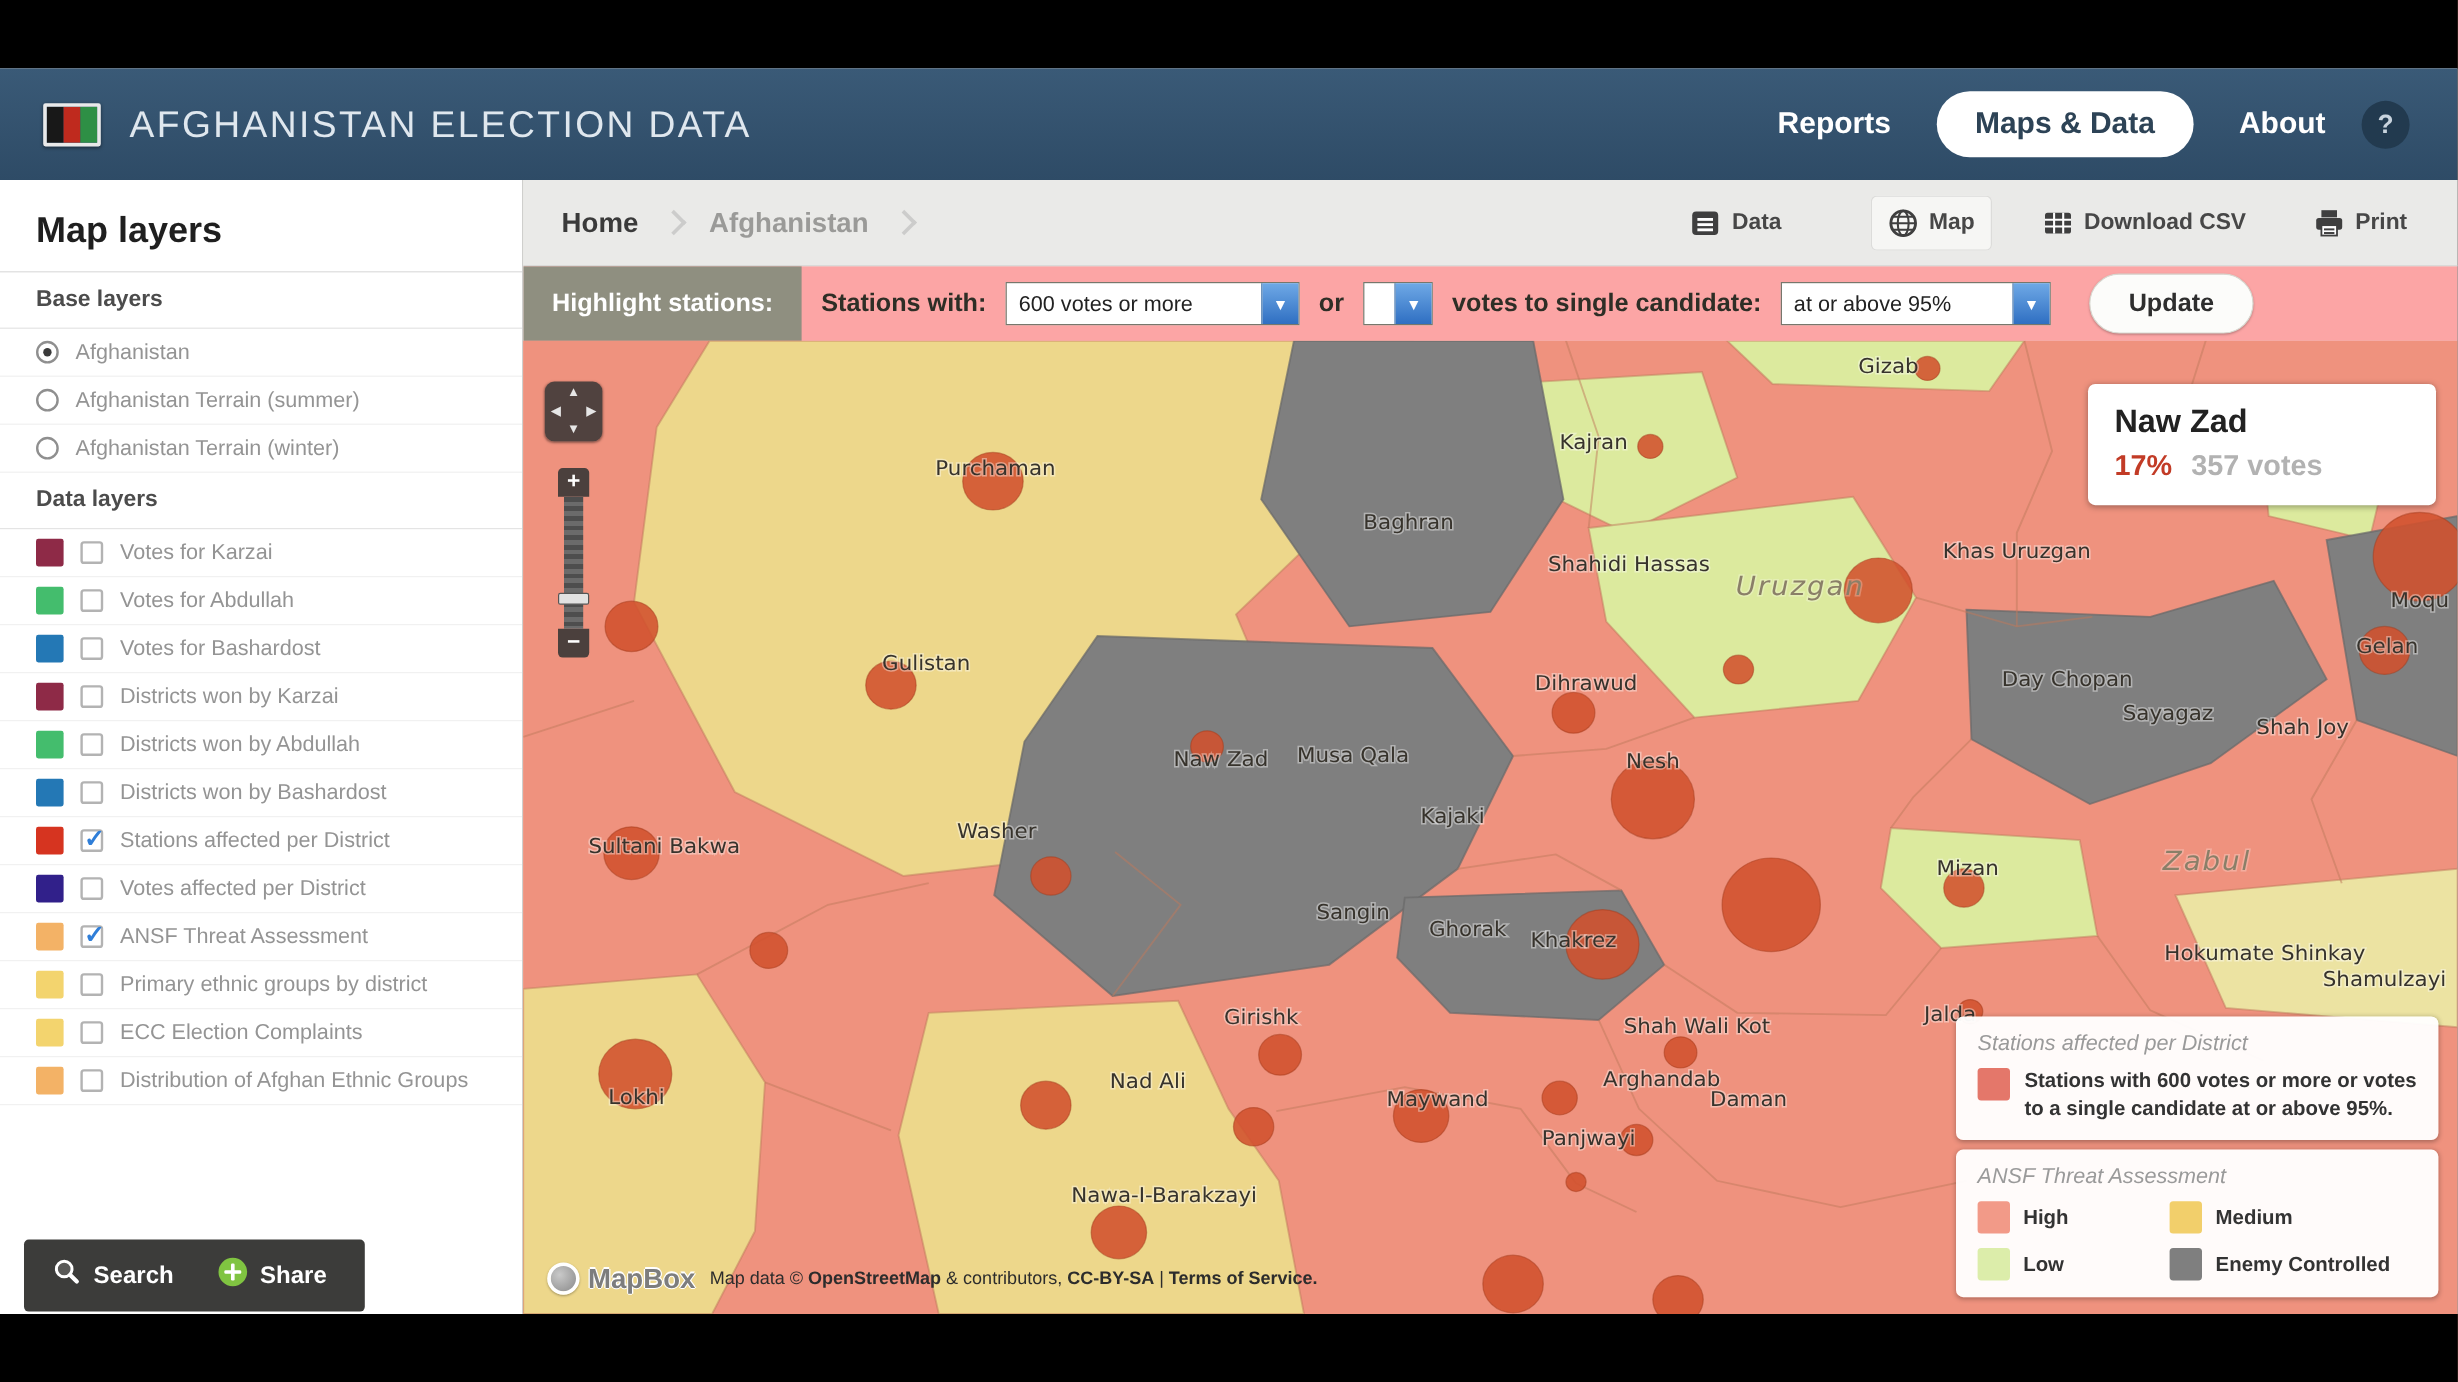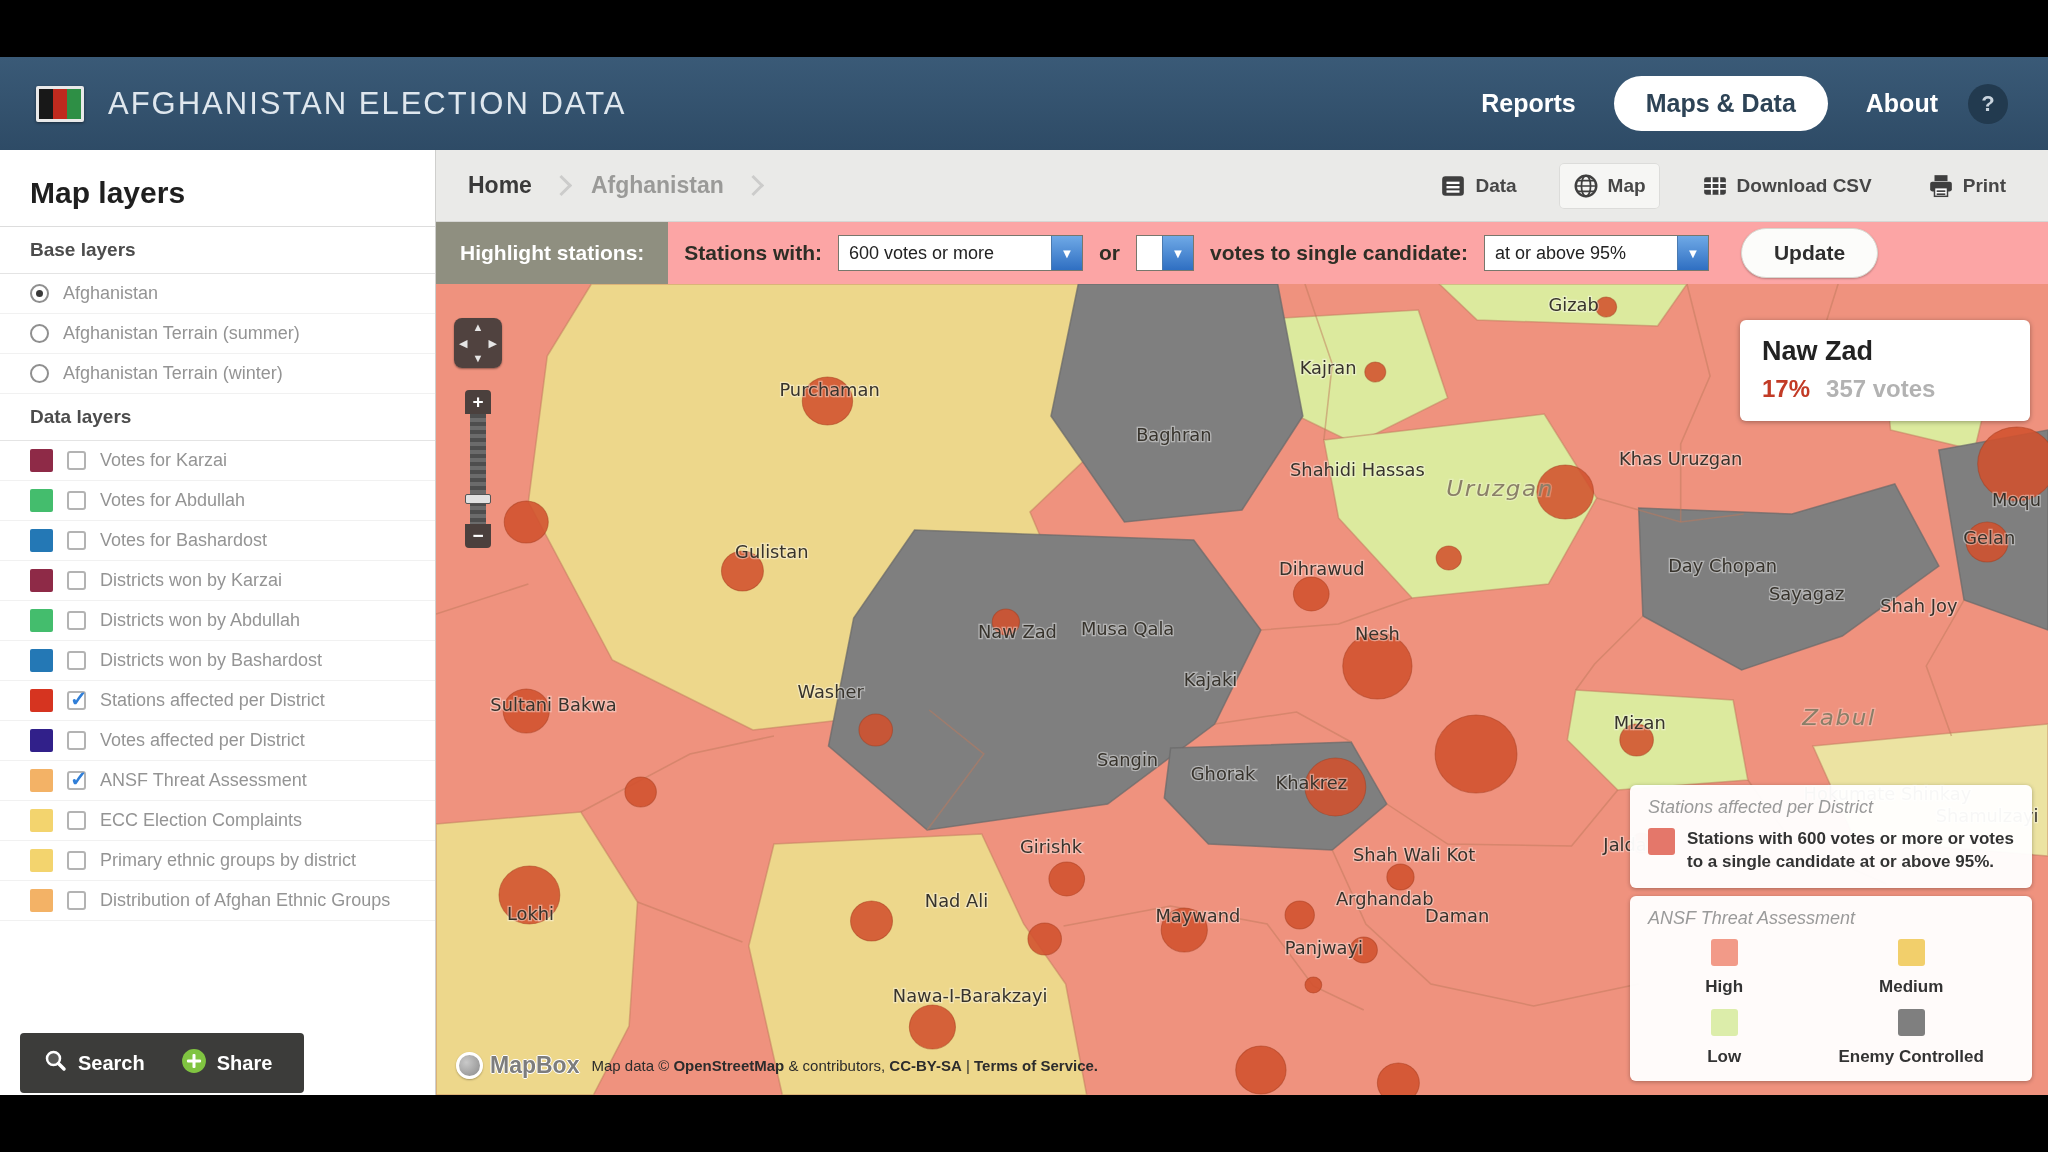--- a/index.html
+++ b/index.html
@@ -38,21 +38,21 @@
   .side-footer .foot-item { display:flex; align-items:center; gap:10px; color:#fff; font-size:20px; font-weight:bold; cursor:pointer; }
 
   
   .content { flex:1; display:flex; flex-direction:column; min-width:0; background:#eaeae8; }
   .crumb-bar { height:72px; background:#eaeae8; border-bottom:1px solid #d6d6d4; display:flex; align-items:center; padding:0 28px 0 32px; flex-shrink:0; }
   .crumb-home { font-size:23px; font-weight:bold; color:#3a3a3a; cursor:pointer; }
   .crumb-cur { font-size:23px; font-weight:bold; color:#9a9a98; cursor:pointer; }
   .crumb-sep { width:15px; height:15px; border-top:3px solid #cccccb; border-right:3px solid #cccccb; transform:rotate(45deg); margin:0 22px; flex-shrink:0; }
   .crumb-actions { margin-left:auto; display:flex; align-items:center; gap:28px; }
   .crumb-action { display:flex; align-items:center; gap:9px; font-size:19px; font-weight:bold; color:#474747; cursor:pointer; padding:10px 14px; border-radius:5px; }
-  .crumb-action.active { background:#f6f6f4; box-shadow:0 0 0 1px #dcdcda inset; }
+  .crumb-action.active { background:#f6f6f4; box-shadow:0 0 0 1px #dcdcda inset;margin-left:32px; }
 
   
   .filter-bar { height:62px; background:#fca5a5; display:flex; align-items:center; flex-shrink:0; gap:16px; padding-right:20px; }
   .filter-badge { height:100%; background:#8f8f80; color:#fff; font-size:21px; font-weight:bold; display:flex; align-items:center; padding:0 24px; flex-shrink:0; }
   .filter-label { font-size:21px; font-weight:bold; color:#2e2e26; white-space:nowrap; }
   .sel { position:relative; background:#fff; border:1px solid #77776c; height:36px; display:inline-flex; align-items:center; padding:0 42px 0 10px; font-size:18px; color:#222; cursor:pointer; flex-shrink:0;text-align:right; }
   .sel::after { content:"\25BC"; position:absolute; right:0; top:0; bottom:0; width:30px; background:linear-gradient(#6fa9e6,#2f6fc2); color:#fff; font-size:13px; display:flex; align-items:center; justify-content:center; border-left:1px solid #4a7ab0; }
   .sel.sel-votes { width:245px; }
   .sel.sel-or { width:58px; padding-right:30px; }
   .sel.sel-threshold { width:225px; }
@@ -93,21 +93,21 @@
   .tt-votes { font-size:24px; font-weight:bold; color:#b2b2b2; }
 
   
   .legend { position:absolute; right:16px; bottom:14px; width:402px; display:flex; flex-direction:column; gap:8px; }
   .legend-box { background:rgba(255,255,255,.96); border-radius:6px; box-shadow:0 1px 4px rgba(0,0,0,.3); padding:12px 18px 14px; }
   .legend-head { font-size:18px; font-style:italic; color:#9a9a9a; margin-bottom:10px; }
   .legend-station-row { display:flex; gap:12px; align-items:flex-start; }
   .legend-swatch { width:27px; height:27px; border-radius:3px; flex-shrink:0; }
   .legend-text { font-size:17px; font-weight:bold; color:#333; line-height:1.35; }
   .legend-grid { display:grid; grid-template-columns:1fr 1.35fr; row-gap:12px; column-gap:8px; }
-  .legend-cell { display:flex; align-items:center; gap:11px; font-size:17px; font-weight:bold; color:#333;flex-direction:column; }
+  .legend-cell { display:flex; align-items:center; gap:11px; font-size:17px; font-weight:bold; color:#333; }
 
   
   .attribution { position:absolute; left:20px; bottom:16px; display:flex; align-items:center; gap:12px; }
   .mb-logo { display:flex; align-items:center; gap:7px; }
   .mb-icon { width:27px; height:27px; border-radius:50%; background:radial-gradient(circle at 35% 35%, #c9c9c9, #8a8a8a); border:3px solid #fff; box-shadow:0 1px 2px rgba(0,0,0,.3); }
   .mb-name { font-size:23px; font-weight:bold; color:#7d7d7d; text-shadow:0 1px 0 #fff,0 -1px 0 #fff,1px 0 0 #fff,-1px 0 0 #fff; }
   .attr-text { font-size:15px; color:#2c2c2c; }
   .attr-text .b { font-weight:bold; }
 </style>
 </head>
@@ -195,26 +195,26 @@
               <span>Votes affected per District</span>
             </div>
             <div class="layer-row">
               <span class="swatch" style="background: rgb(243, 178, 102);"></span>
               <span class="cbx on"></span>
               <span>ANSF Threat Assessment</span>
             </div>
             <div class="layer-row">
               <span class="swatch" style="background: rgb(243, 212, 110);"></span>
               <span class="cbx"></span>
+              <span>Primary ethnic groups by district</span>
+            </div>
+            <div class="layer-row">
+              <span class="swatch" style="background: rgb(243, 212, 110);"></span>
+              <span class="cbx"></span>
               <span>ECC Election Complaints</span>
-            </div>
-            <div class="layer-row">
-              <span class="swatch" style="background: rgb(243, 212, 110);"></span>
-              <span class="cbx"></span>
-              <span>Primary ethnic groups by district</span>
             </div>
             <div class="layer-row">
               <span class="swatch" style="background: rgb(243, 178, 102);"></span>
               <span class="cbx"></span>
               <span>Distribution of Afghan Ethnic Groups</span>
             </div>
           </div>
         <div class="side-footer">
           <div class="foot-item">
             <span>

